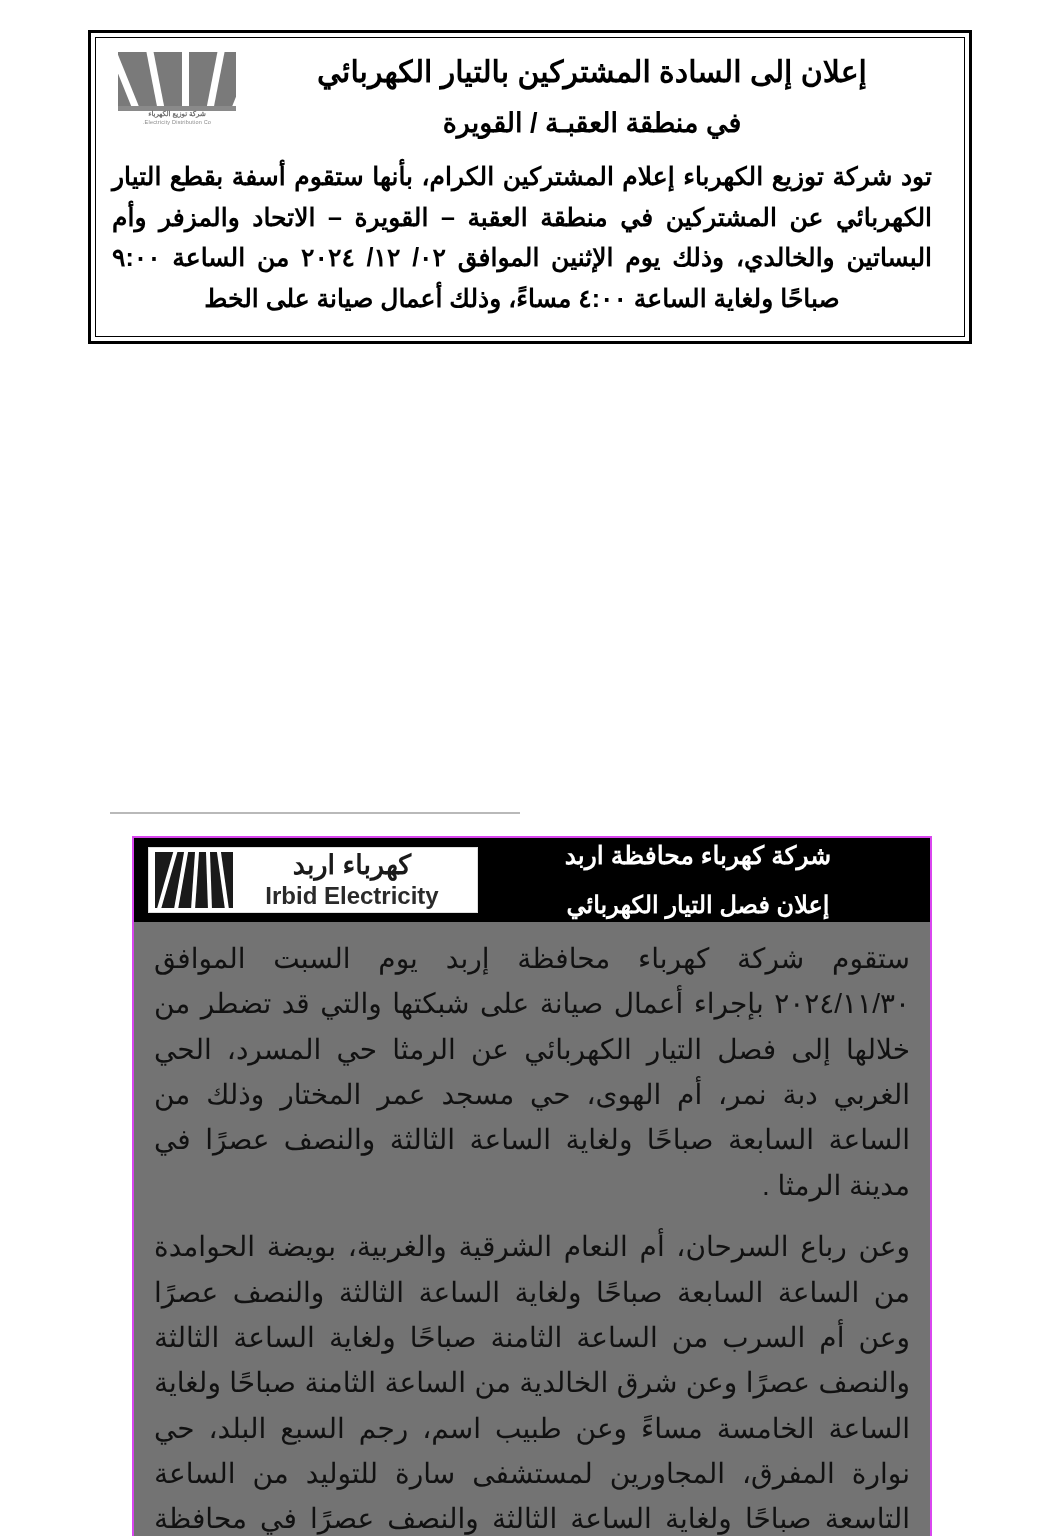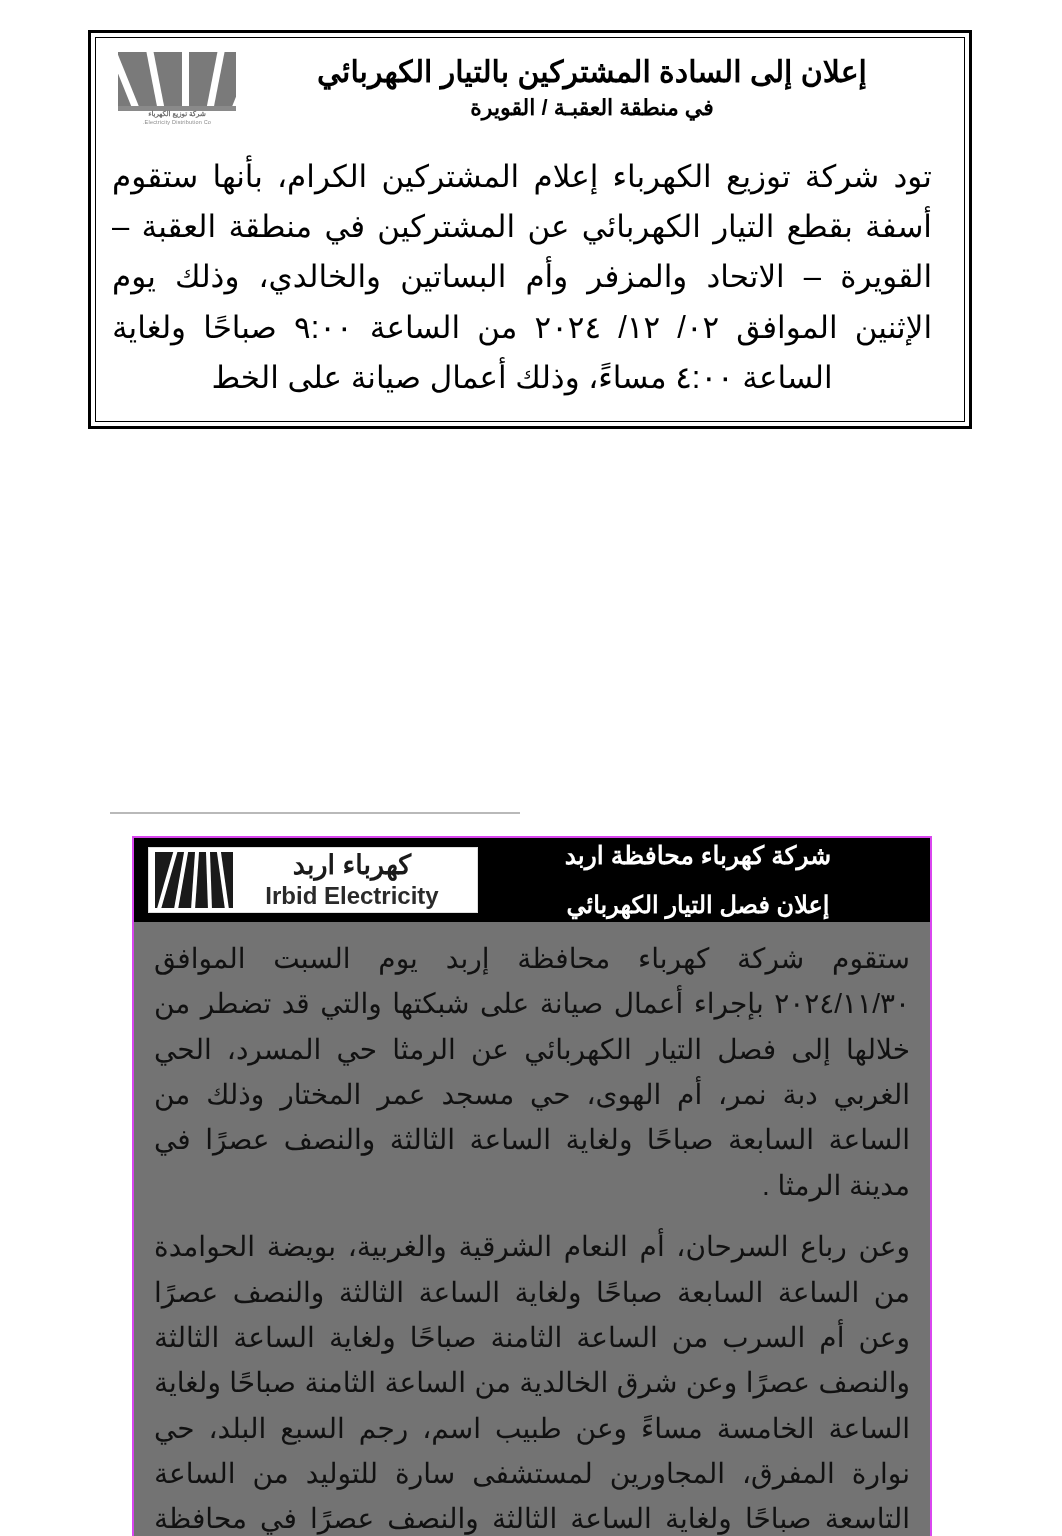--- a/index.html
+++ b/index.html
@@ -42,24 +42,24 @@
     text-align: center;
     padding-top: 4px;
   }
   .ad1-title {
     font-size: 30px;
     font-weight: bold;
     line-height: 1.35;
     letter-spacing: -0.2px;
   }
   .ad1-subtitle {
-    font-size: 22px;
+    font-size: 27px;
     font-weight: bold;
     line-height: 1.4;
-    margin-top: 0;
+    margin-top: 12px;
   }
   .logo1 {
     width: 130px;
     height: 78px;
     flex: 0 0 130px;
     position: relative;
     margin-top: 2px;
   }
   .logo1 .rays {
     position: absolute;
@@ -106,23 +106,23 @@
     position: absolute;
     left: 6px;
     top: 69px;
     width: 118px;
     text-align: center;
     font-size: 5.5px;
     color: #8a8a8a;
     letter-spacing: 0.2px;
   }
   .ad1-body {
-    margin-top: 24px;
-    font-size: 31px;
-    font-weight: normal;
+    margin-top: 14px;
+    font-size: 25px;
+    font-weight: bold;
     line-height: 1.62;
     text-align: justify;
     text-align-last: center;
     direction: rtl;
   }
 
   
   .rule2 {
     position: absolute;
     left: 110px;

